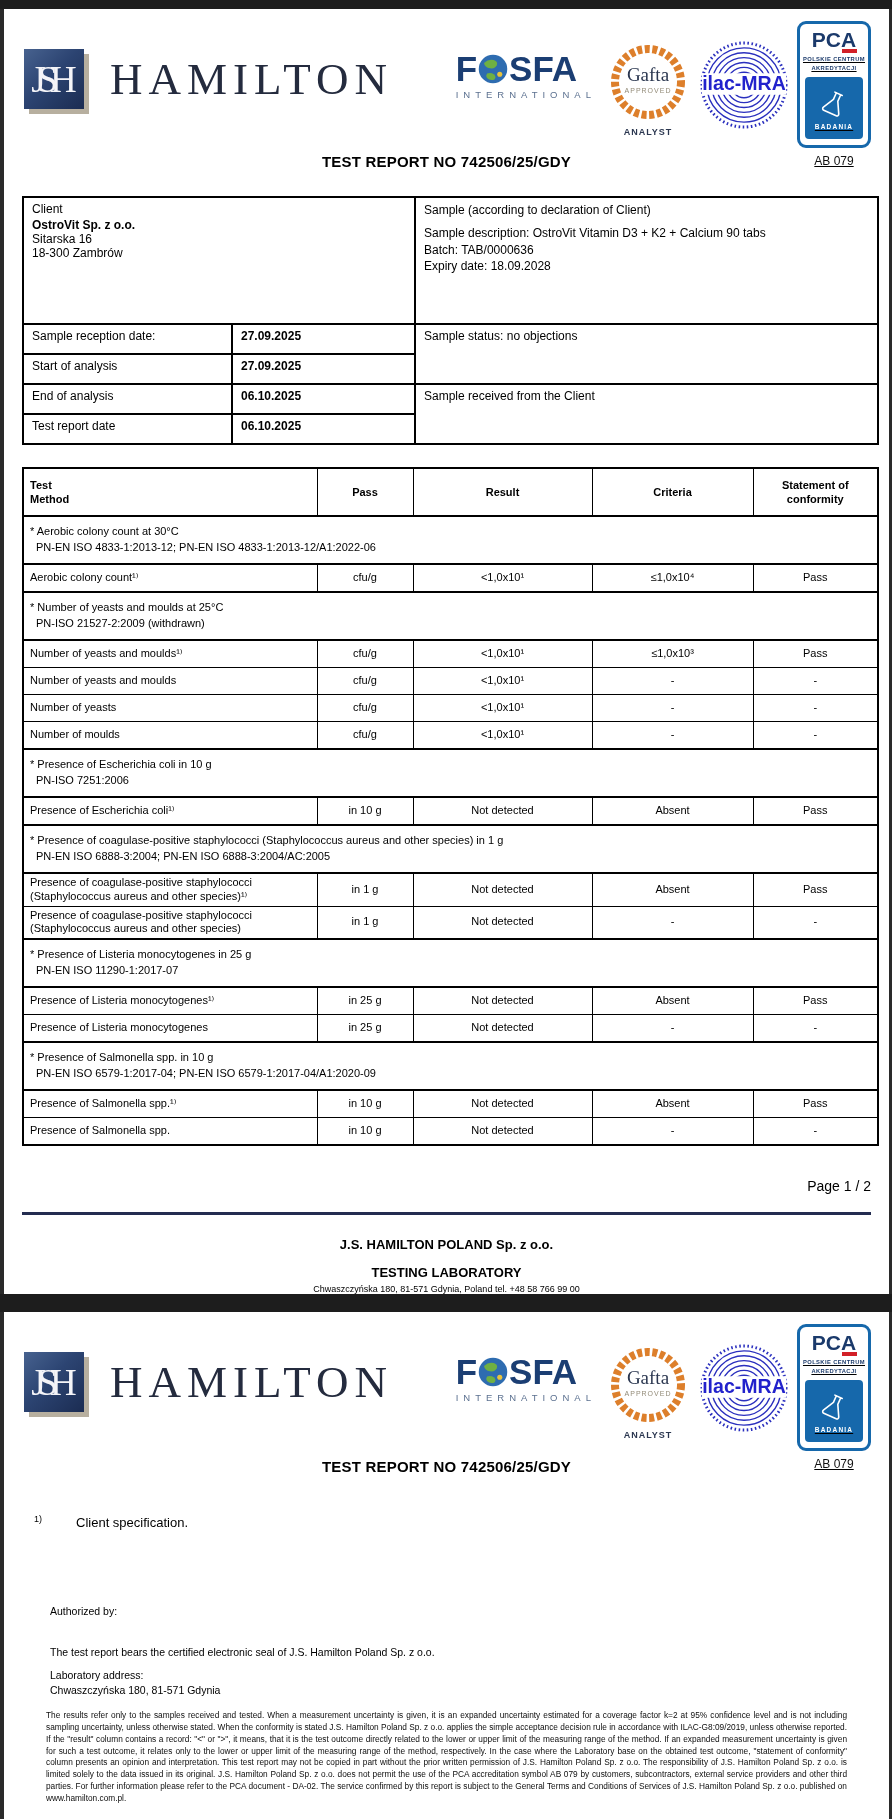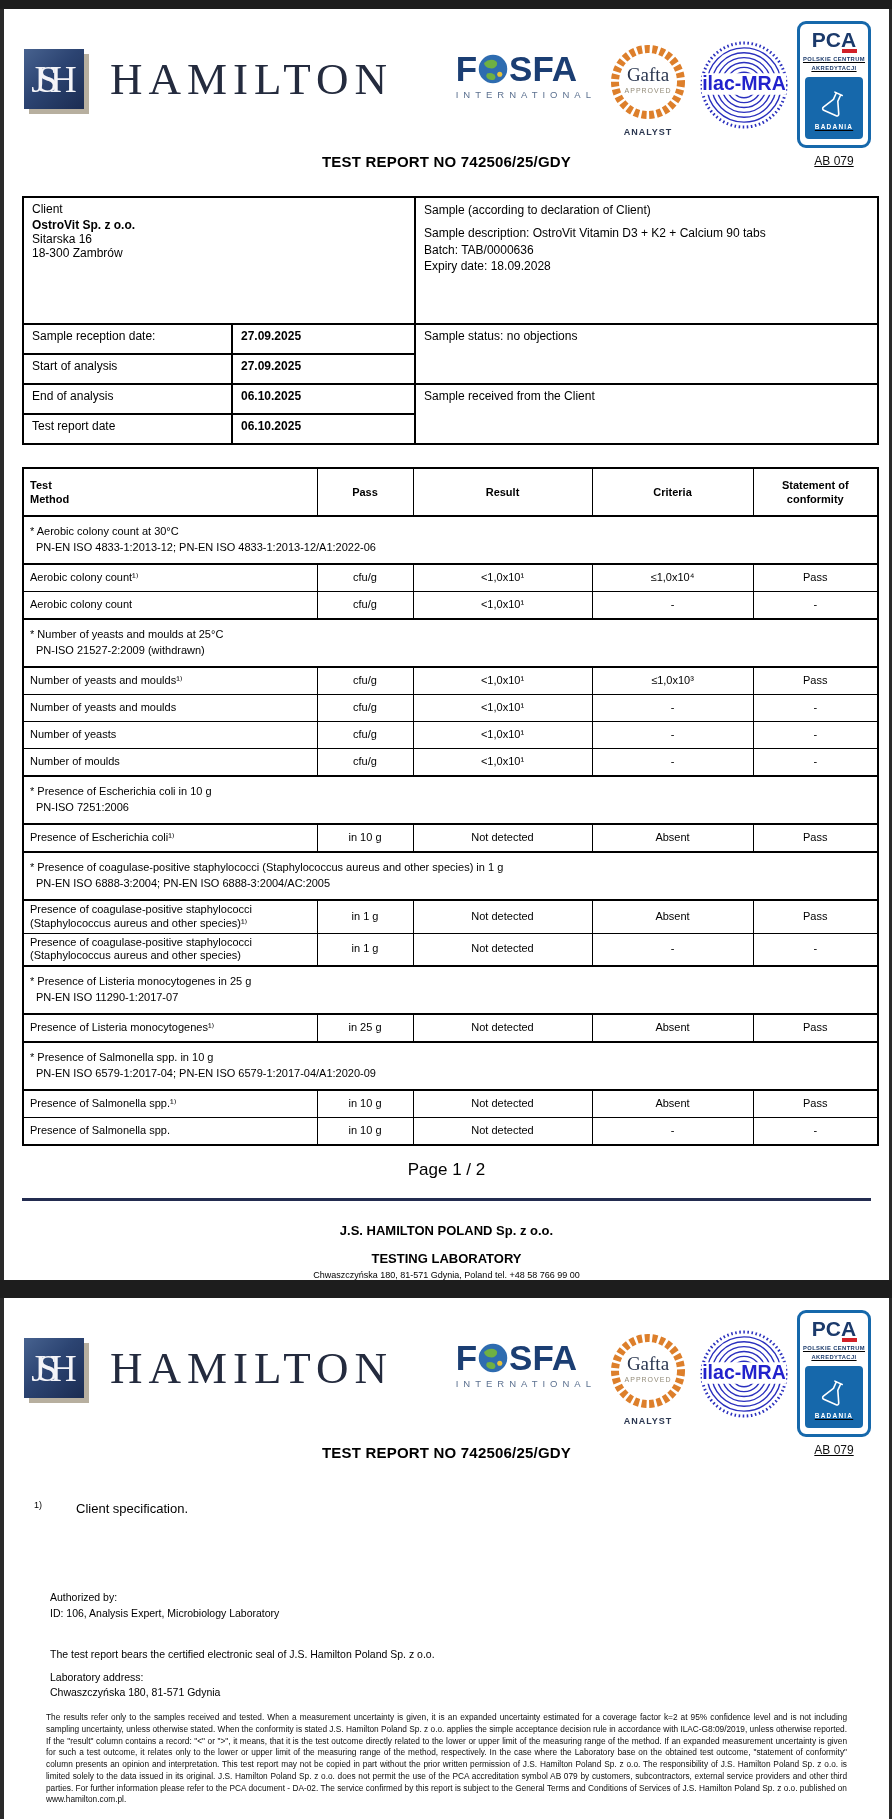--- a/index.html
+++ b/index.html
@@ -101,21 +101,21 @@
   table.results thead th.th-test{text-align:left;vertical-align:middle;}
   tr.section-row td{
     border-top:2px solid #000;border-bottom:2px solid #000;
     padding:5px 6px;line-height:1.45;height:36px;vertical-align:middle;
   }
   tr.section-row .sec-method{padding-left:6px;}
   tr.data-row td{height:22px;text-align:center;vertical-align:middle;line-height:1.25;}
   tr.data-row td.ta-left{text-align:left;}
 
   
-  .page-num{text-align:center;font-size:17px;margin-top:14px;}
+  .page-num{text-align:right;font-size:14px;margin-top:32px;}
   .navy-rule{height:3px;background:#232c50;margin:14px 18px 0 18px;}
   .footer-co{ text-align:center;margin-top:22px;}
   .footer-co .co-name{font-size:13px;font-weight:bold;}
   .footer-co .co-lab{font-size:13px;font-weight:bold;margin-top:13px;}
   .footer-co .co-addr{font-size:9px;margin-top:4px;}
 
   
   .p2-title{margin:6px 0 26px 0;}
   .footnote-line{display:flex;align-items:flex-start;margin:10px 0 0 12px;font-size:13px;}
   .footnote-line sup{font-size:9px;margin-right:34px;line-height:1;}
@@ -277,27 +277,20 @@
               <div class="sec-method">PN-EN ISO 4833-1:2013-12; PN-EN ISO 4833-1:2013-12/A1:2022-06</div>
             </td>
           </tr>
           <tr class="data-row">
             <td class="ta-left">Aerobic colony count¹⁾</td>
             <td>cfu/g</td>
             <td>&lt;1,0x10¹</td>
             <td>≤1,0x10⁴</td>
             <td>Pass</td>
           </tr>
-          <tr class="data-row">
-            <td class="ta-left">Aerobic colony count</td>
-            <td>cfu/g</td>
-            <td>&lt;1,0x10¹</td>
-            <td>-</td>
-            <td>-</td>
-          </tr>
           <tr class="section-row">
             <td colspan="5">
               <div class="sec-name">* Number of yeasts and moulds at 25°C</div>
               <div class="sec-method">PN-ISO 21527-2:2009 (withdrawn)</div>
             </td>
           </tr>
           <tr class="data-row">
             <td class="ta-left">Number of yeasts and moulds¹⁾</td>
             <td>cfu/g</td>
             <td>&lt;1,0x10¹</td>
@@ -363,20 +356,27 @@
               <div class="sec-name">* Presence of Listeria monocytogenes in 25 g</div>
               <div class="sec-method">PN-EN ISO 11290-1:2017-07</div>
             </td>
           </tr>
           <tr class="data-row">
             <td class="ta-left">Presence of Listeria monocytogenes¹⁾</td>
             <td>in 25 g</td>
             <td>Not detected</td>
             <td>Absent</td>
             <td>Pass</td>
+          </tr>
+          <tr class="data-row">
+            <td class="ta-left">Presence of Listeria monocytogenes</td>
+            <td>in 25 g</td>
+            <td>Not detected</td>
+            <td>-</td>
+            <td>-</td>
           </tr>
           <tr class="section-row">
             <td colspan="5">
               <div class="sec-name">* Presence of Salmonella spp. in 10 g</div>
               <div class="sec-method">PN-EN ISO 6579-1:2017-04; PN-EN ISO 6579-1:2017-04/A1:2020-09</div>
             </td>
           </tr>
           <tr class="data-row">
             <td class="ta-left">Presence of Salmonella spp.¹⁾</td>
             <td>in 10 g</td>
@@ -483,21 +483,20 @@
   <div class="report-title p2-title">TEST REPORT NO 742506/25/GDY</div>
 
   <div class="content">
     <div class="footnote-line">
       <sup>1)</sup>
       <span>Client specification.</span>
     </div>
 
     <div class="auth-block">
       <div>Authorized by:</div>
-      <div>ID: 106, Analysis Expert, Microbiology Laboratory</div>
     </div>
 
     <div class="seal-note">The test report bears the certified electronic seal of J.S. Hamilton Poland Sp. z o.o.</div>
 
     <div class="lab-addr">
       <div>Laboratory address:</div>
       <div>Chwaszczyńska 180, 81-571 Gdynia</div>
     </div>
 
     <div class="legal">The results refer only to the samples received and tested. When a measurement uncertainty is given, it is an expanded uncertainty estimated for a coverage factor k=2 at 95% confidence level and is not including sampling uncertainty, unless otherwise stated. When the conformity is stated J.S. Hamilton Poland Sp. z o.o. applies the simple acceptance decision rule in accordance with ILAC-G8:09/2019, unless otherwise reported. If the "result" column contains a record: "&lt;" or "&gt;", it means, that it is the test outcome directly related to the lower or upper limit of the measuring range of the method. If an expanded measurement uncertainty is given for such a test outcome, it relates only to the lower or upper limit of the measuring range of the method, respectively. In the case where the Laboratory base on the obtained test outcome, "statement of conformity" column presents an opinion and interpretation. This test report may not be copied in part without the prior written permission of J.S. Hamilton Poland Sp. z o.o. The responsibility of J.S. Hamilton Poland Sp. z o.o. is limited solely to the data issued in its original. J.S. Hamilton Poland Sp. z o.o. does not permit the use of the PCA accreditation symbol AB 079 by customers, subcontractors, external service providers and other third parties. For further information please refer to the PCA document - DA-02. The service confirmed by this report is subject to the General Terms and Conditions of Services of J.S. Hamilton Poland Sp. z o.o. published on www.hamilton.com.pl.</div>

